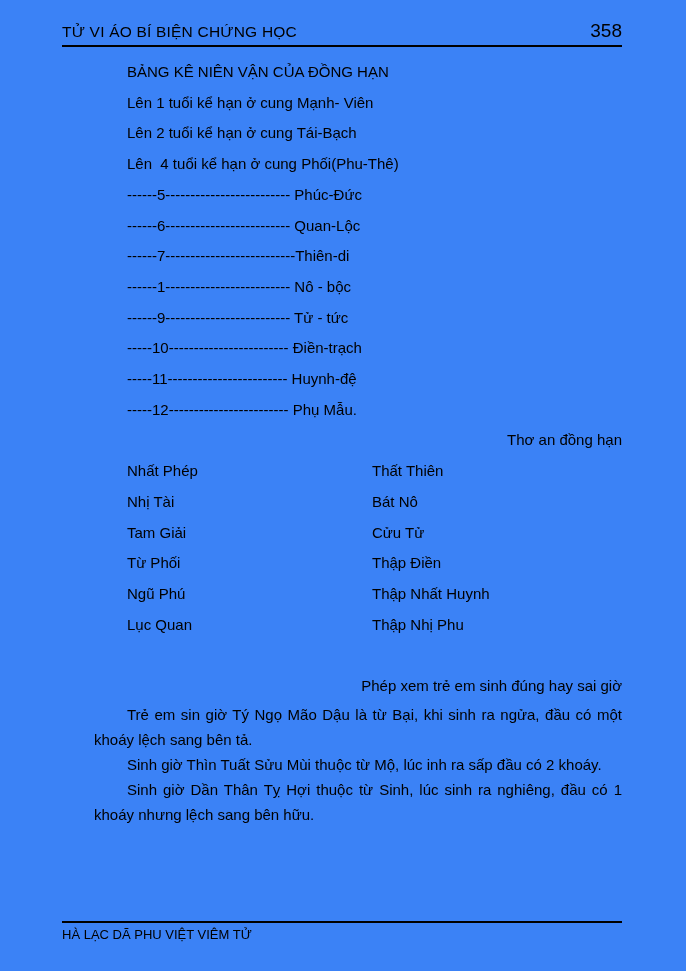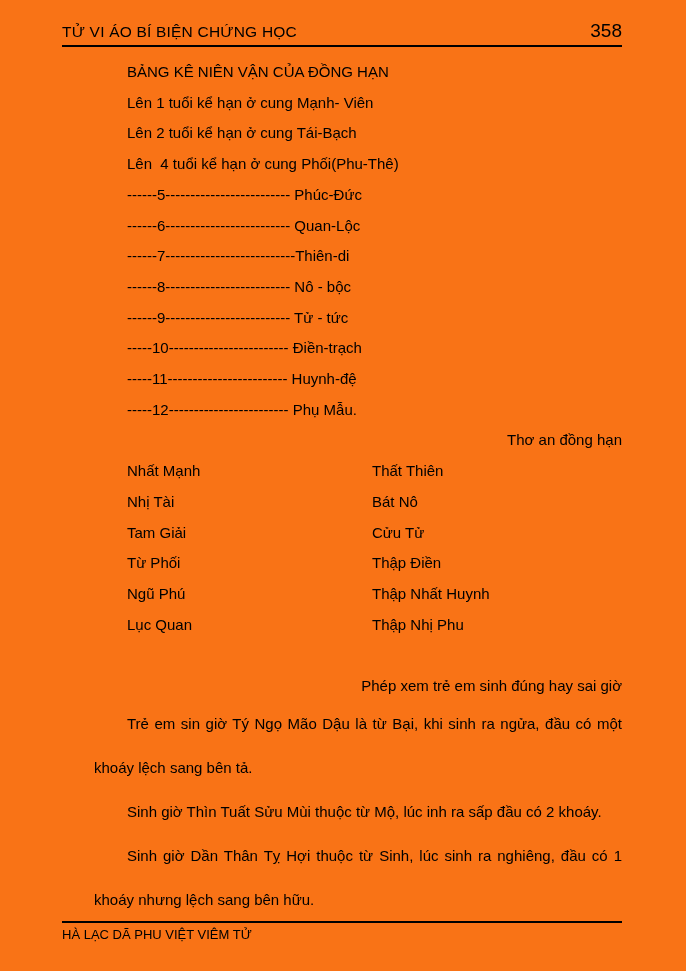--- a/index.html
+++ b/index.html
@@ -4,21 +4,21 @@
 <style>
   html, body {
     margin: 0;
     padding: 0;
     background: #ffffff;
   }
   .page {
     position: relative;
     width: 686px;
     height: 971px;
-    background: #f97316;
+    background: #3b82f6;
     color: #000000;
     font-family: "Liberation Sans", sans-serif;
     font-size: 15px;
     overflow: hidden;
   }
   .page-header {
     position: absolute;
     left: 62px;
     right: 64px;
     top: 20px;
@@ -59,21 +59,21 @@
   }
   .col-left {
     width: 245px;
     flex-shrink: 0;
   }
   .section-gap {
     height: 30.7px;
   }
   .para {
     margin: 0;
-    line-height: 44px;
+    line-height: 25px;
     text-align: justify;
     text-indent: 33px;
   }
   .page-footer {
     position: absolute;
     left: 62px;
     right: 64px;
     top: 921px;
     border-top: 2px solid #000000;
     padding-top: 2px;
@@ -93,30 +93,30 @@
 
   <main class="content">
 
     <div class="line">BẢNG KÊ NIÊN VẬN CỦA ĐỒNG HẠN</div>
     <div class="line">Lên 1 tuổi kể hạn ở cung Mạnh- Viên</div>
     <div class="line">Lên 2 tuổi kể hạn ở cung Tái-Bạch</div>
     <div class="line">Lên  4 tuổi kể hạn ở cung Phối(Phu-Thê)</div>
     <div class="line">------5------------------------- Phúc-Đức</div>
     <div class="line">------6------------------------- Quan-Lộc</div>
     <div class="line">------7--------------------------Thiên-di</div>
-    <div class="line">------8------------------------- Nô - bộc</div>
+    <div class="line">------1------------------------- Nô - bộc</div>
     <div class="line">------9------------------------- Tử - tức</div>
     <div class="line">-----10------------------------ Điền-trạch</div>
     <div class="line">-----11------------------------ Huynh-đệ</div>
     <div class="line">-----12------------------------ Phụ Mẫu.</div>
 
     <div class="line bold">Thơ an đồng hạn</div>
 
     <div class="cols-row">
-      <span class="col-left">Nhất Mạnh</span>
+      <span class="col-left">Nhất Phép</span>
       <span class="col-right">Thất Thiên</span>
     </div>
     <div class="cols-row">
       <span class="col-left">Nhị Tài</span>
       <span class="col-right">Bát Nô</span>
     </div>
     <div class="cols-row">
       <span class="col-left">Tam Giải</span>
       <span class="col-right">Cửu Tử</span>
     </div>

